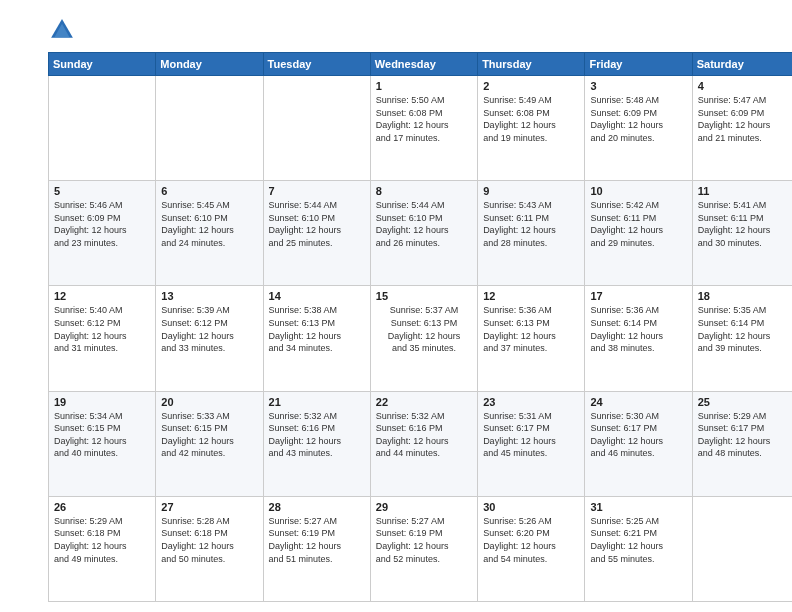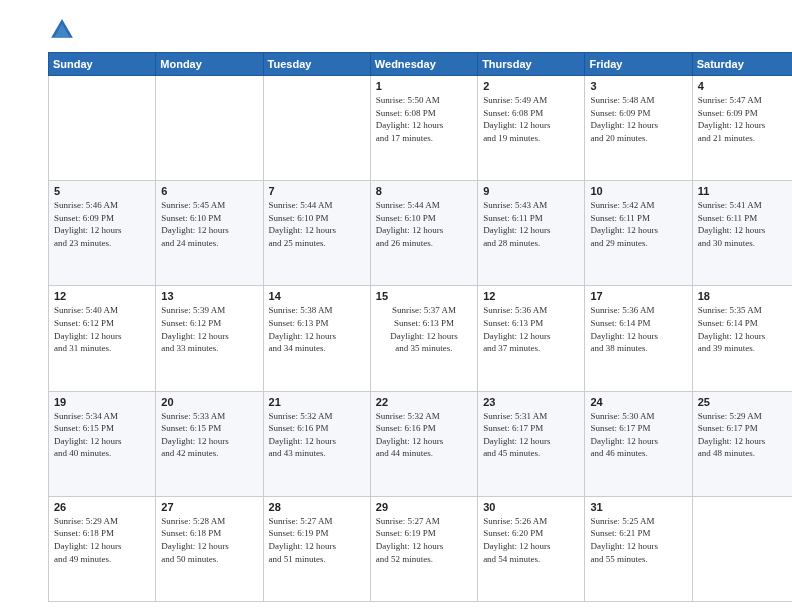--- a/index.html
+++ b/index.html
@@ -90,21 +90,20 @@
       font-weight: bold;
       font-size: 11px;
       color: #222;
       display: block;
       margin-bottom: 2px;
     }
     .day-info {
       font-size: 9px;
       color: #333;
       line-height: 1.4;
-      font-family: Liberation Serif, serif;
     }
     .empty {
       background: #fff !important;
     }
   </style>
 </head>
 <body>
 
 <div class="page">
   <div class="header">

